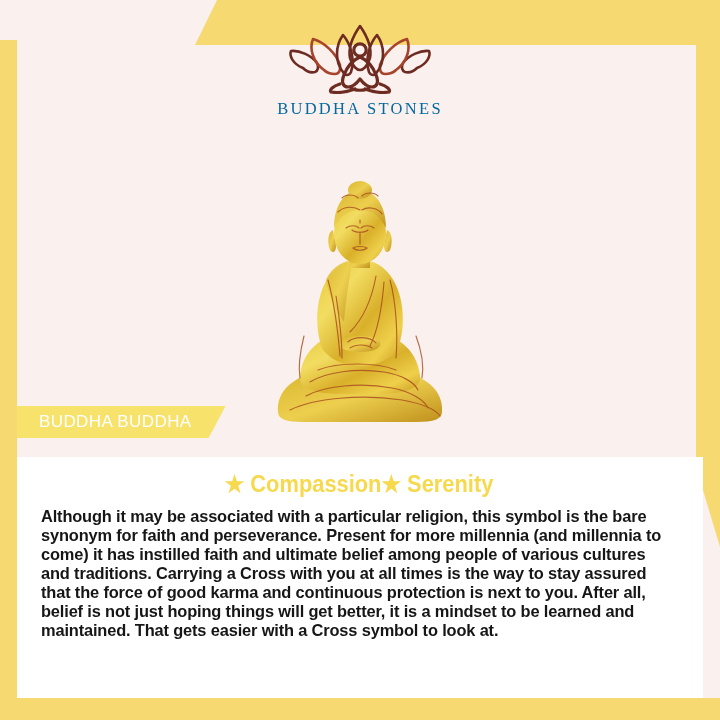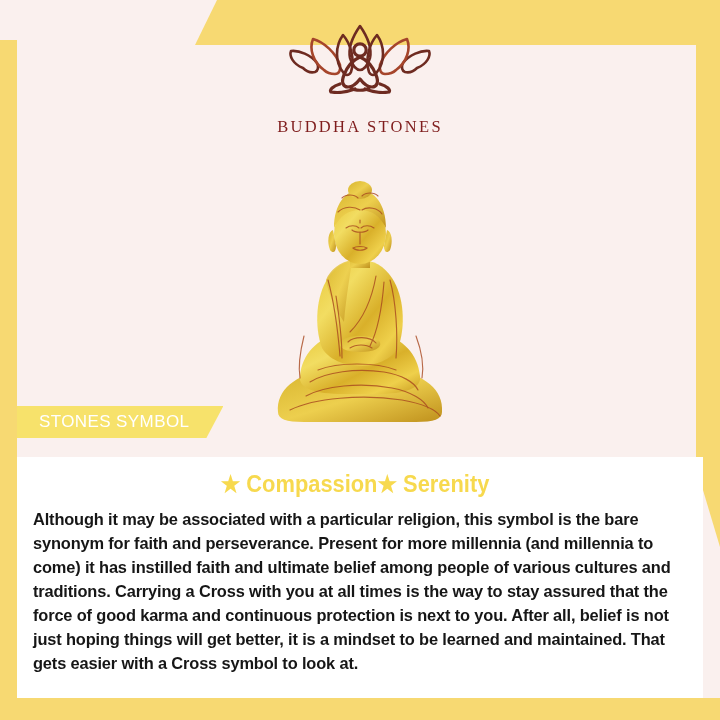--- a/index.html
+++ b/index.html
@@ -40,24 +40,24 @@
     left:0; bottom:0; width:720px; height:22px;
   }
 
   
   .logo-wrap {
     position:absolute; top:22px; left:0; width:720px;
     display:flex; flex-direction:column; align-items:center;
   }
   .logo-mark { width:150px; height:72px; display:block; }
   .logo-word {
-    margin-top:23px;
+    margin-top:5px;
     font-family:"Liberation Serif", serif;
     font-size:16.5px; letter-spacing:2.3px;
-    color:#7f1d1d; font-weight:400;
+    color:#0369a1; font-weight:400;
   }
 
   
   .title-plate {
     position:absolute; top:126px; left:150px;
     width:422px; height:49px;
     background:#FDFBF9;
     display:flex; align-items:center; justify-content:center;
   }
   .title-text {
@@ -84,34 +84,34 @@
   }
   .symbol-tag span {
     color:#FFFFFF; font-size:17px; letter-spacing:0.4px;
   }
 
   
   .content {
     position:absolute; left:17px; top:457px;
     width:686px; height:241px;
     background:#FFFFFF;
-    padding:14px 26px 0 16px;
+    padding:14px 26px 0 24px;
   }
   .headline {
     text-align:center;
     font-family:"Liberation Sans Narrow","Liberation Sans", sans-serif;
     font-weight:bold; font-size:23px;
     color:#F7D94E; letter-spacing:0px;
     transform:scaleX(0.95);
     white-space:nowrap;
     margin-bottom:9px;
   }
 
   .body-copy {
-    font-size:16.4px; line-height:24px;
+    font-size:16.4px; line-height:19px;
     color:#161616; font-weight:bold;
     text-align:left;
     letter-spacing:-0.15px;
     word-spacing:0px;
   }
 </style>
 </head>
 <body>
 
 <div id="poster">
@@ -211,21 +211,21 @@
       <path d="M44 206 C60 196 90 192 118 196 C136 199 148 206 152 214"></path>
       <path d="M40 220 C58 210 94 206 126 212 C146 216 158 224 162 232"></path>
       <path d="M24 234 C48 222 96 218 136 224 C158 228 170 234 174 240"></path>
       <path d="M52 194 C72 186 110 186 130 194"></path>
       <path d="M38 160 C34 176 32 190 34 202"></path>
       <path d="M150 160 C156 176 158 190 156 202"></path>
     </g>
   </svg>
 
   <div class="symbol-tag">
-    <span>STONES SYMBOL</span>
+    <span>BUDDHA BUDDHA</span>
   </div>
 
   <div class="content">
     <div class="headline">★ Compassion★ Serenity</div>
     <div class="body-copy">Although it may be associated with a particular religion, this symbol is the bare synonym for faith and perseverance. Present for more millennia (and millennia to come) it has instilled faith and ultimate belief among people of various cultures and traditions. Carrying a Cross with you at all times is the way to stay assured that the force of good karma and continuous protection is next to you. After all, belief is not just hoping things will get better, it is a mindset to be learned and maintained. That gets easier with a Cross symbol to look at.</div>
   </div>
 
 </div>
 
 </body></html>

